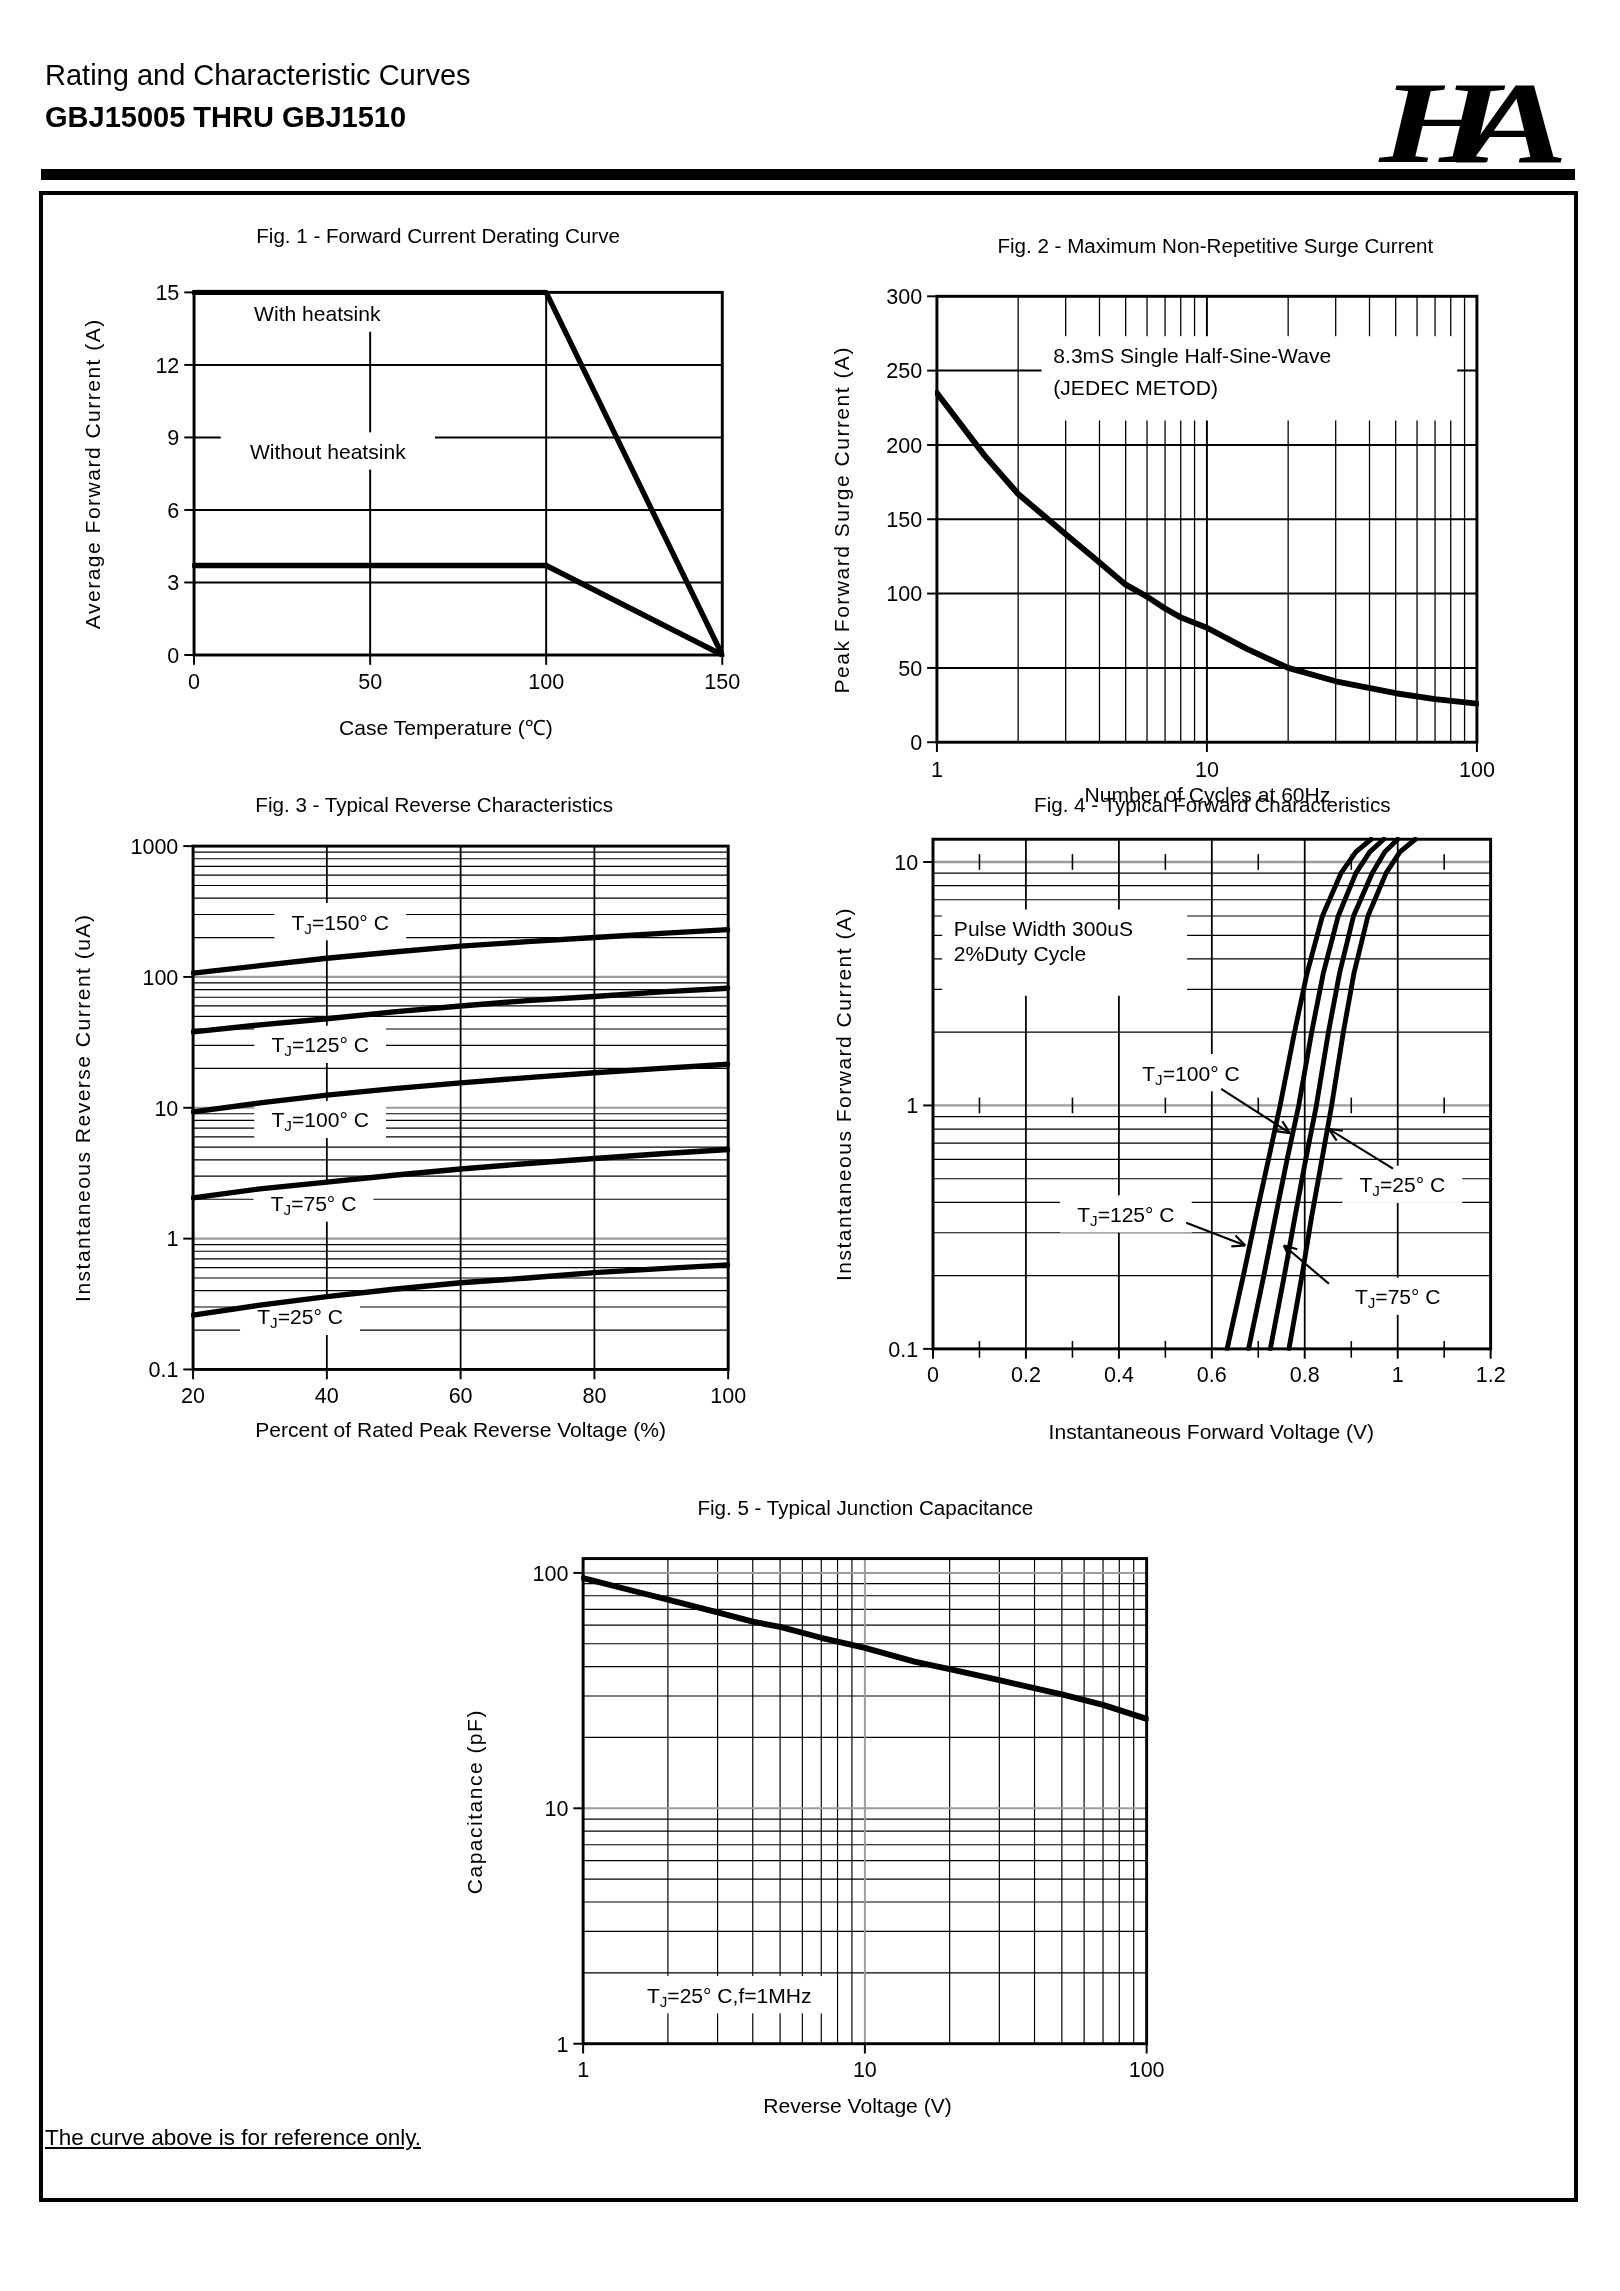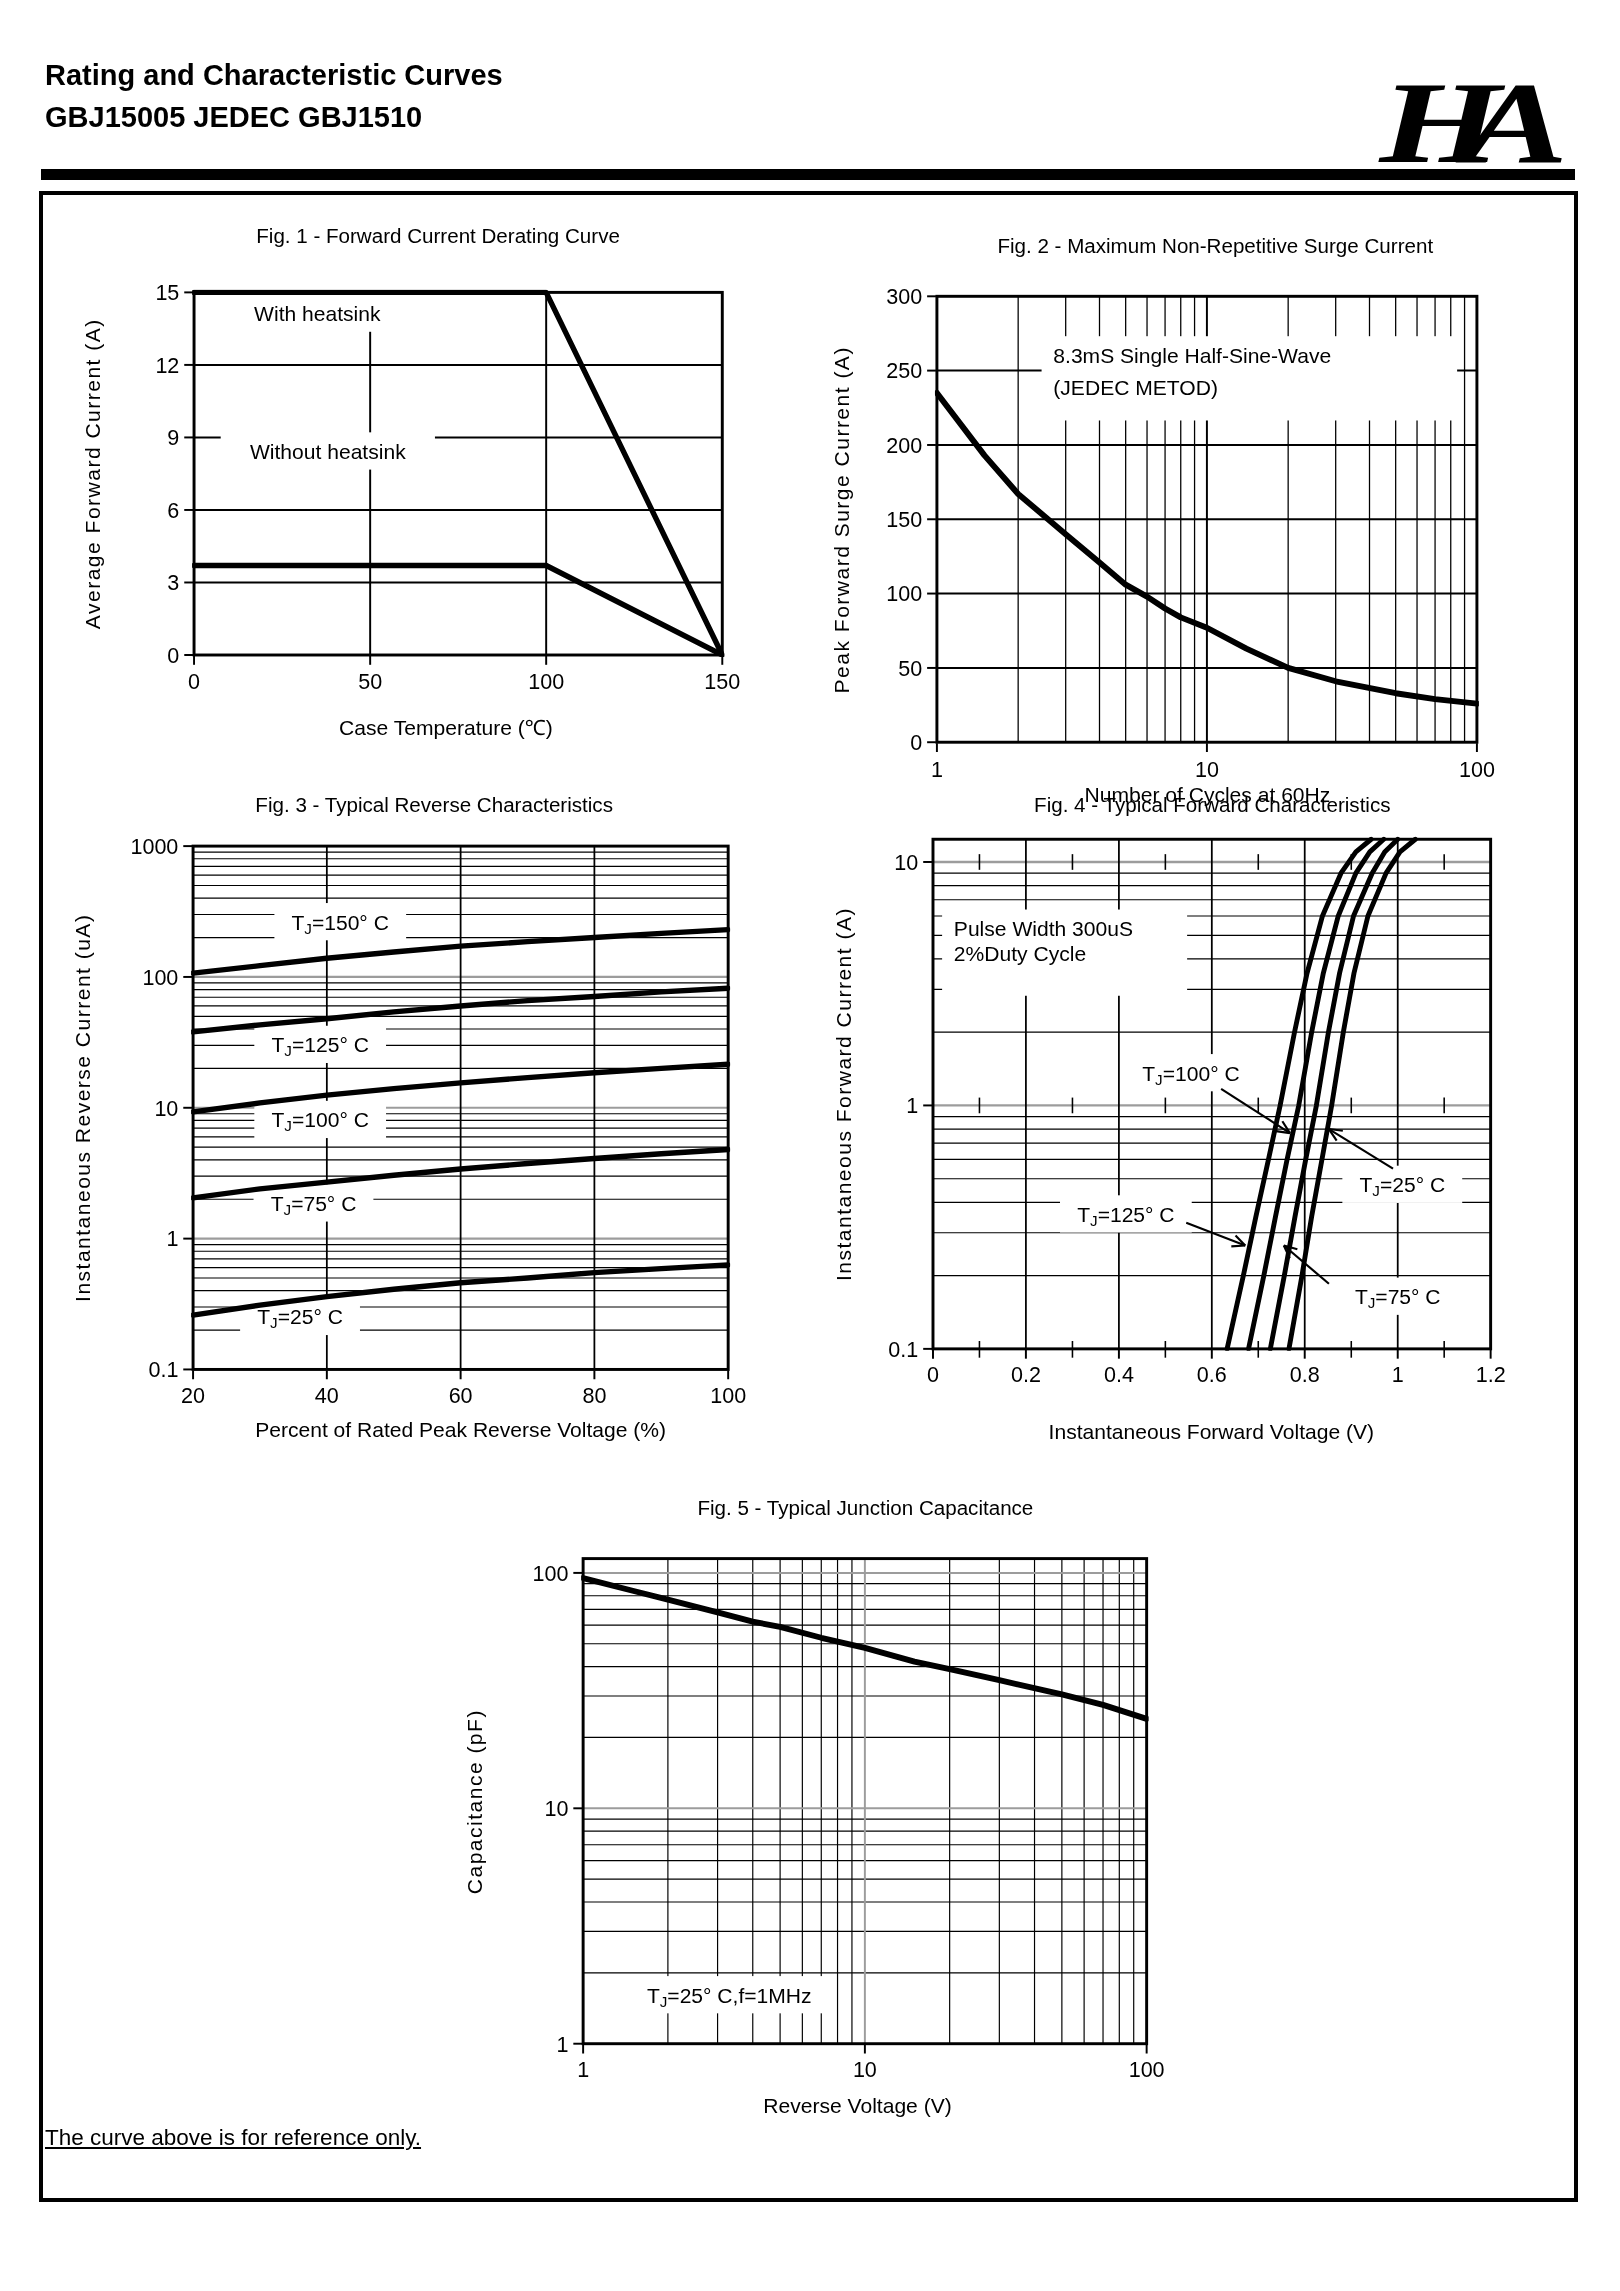--- a/index.html
+++ b/index.html
@@ -1,35 +1,35 @@
 <!DOCTYPE html>
 <html><head>
 <meta charset="utf-8">
 <style>
   html,body{margin:0;padding:0;background:#e8e8e8;}
   .page{position:relative;width:1620px;height:2292px;background:#ffffff;
         font-family:"Liberation Sans",sans-serif;color:#000;overflow:hidden;margin:0 auto;}
-  .hdr-title{position:absolute;left:45px;top:59px;font-size:29px;font-weight:bold;white-space:nowrap;}
+  .hdr-title{position:absolute;left:45px;top:59px;font-size:29px;font-weight:normal;white-space:nowrap;}
   .hdr-sub{position:absolute;left:45px;top:101px;font-size:29px;font-weight:bold;white-space:nowrap;}
   .logo{position:absolute;right:61px;top:65px;font-family:"Liberation Serif",serif;
         font-style:italic;font-weight:bold;font-size:116px;line-height:1;
         letter-spacing:-0.24em;transform:scaleX(1.35);transform-origin:100% 50%;
         padding-right:0.18em;white-space:nowrap;}
   .hdr-bar{position:absolute;left:41px;top:169px;width:1534px;height:10.8px;background:#000;}
   .page-border{position:absolute;left:39px;top:191px;width:1539px;height:2011px;
         border:4.9px solid #000;box-sizing:border-box;}
   .footer-note{position:absolute;left:45px;top:2125px;font-size:22.5px;text-decoration:underline;}
   #chart-svg{position:absolute;left:0;top:0;}
 </style>
 </head>
 <body>
 
 <div class="page">
   <div class="hdr-title">Rating and Characteristic Curves</div>
-  <div class="hdr-sub">GBJ15005 JEDEC GBJ1510</div>
+  <div class="hdr-sub">GBJ15005 THRU GBJ1510</div>
   <div class="logo">HA</div>
   <div class="hdr-bar"></div>
   <div class="page-border"></div>
   <svg id="chart-svg" width="1620" height="2292" viewBox="0 0 1653 2338" font-family="Liberation Sans, sans-serif">
       <g>
         <line x1="198.0" y1="594.0" x2="737.0" y2="594.0" stroke="#000000" stroke-width="2"></line>
         <line x1="198.0" y1="520.0" x2="737.0" y2="520.0" stroke="#000000" stroke-width="2"></line>
         <line x1="198.0" y1="446.0" x2="737.0" y2="446.0" stroke="#000000" stroke-width="2"></line>
         <line x1="198.0" y1="372.0" x2="737.0" y2="372.0" stroke="#000000" stroke-width="2"></line>
         <line x1="377.7" y1="298.0" x2="377.7" y2="668.0" stroke="#000000" stroke-width="2"></line>

